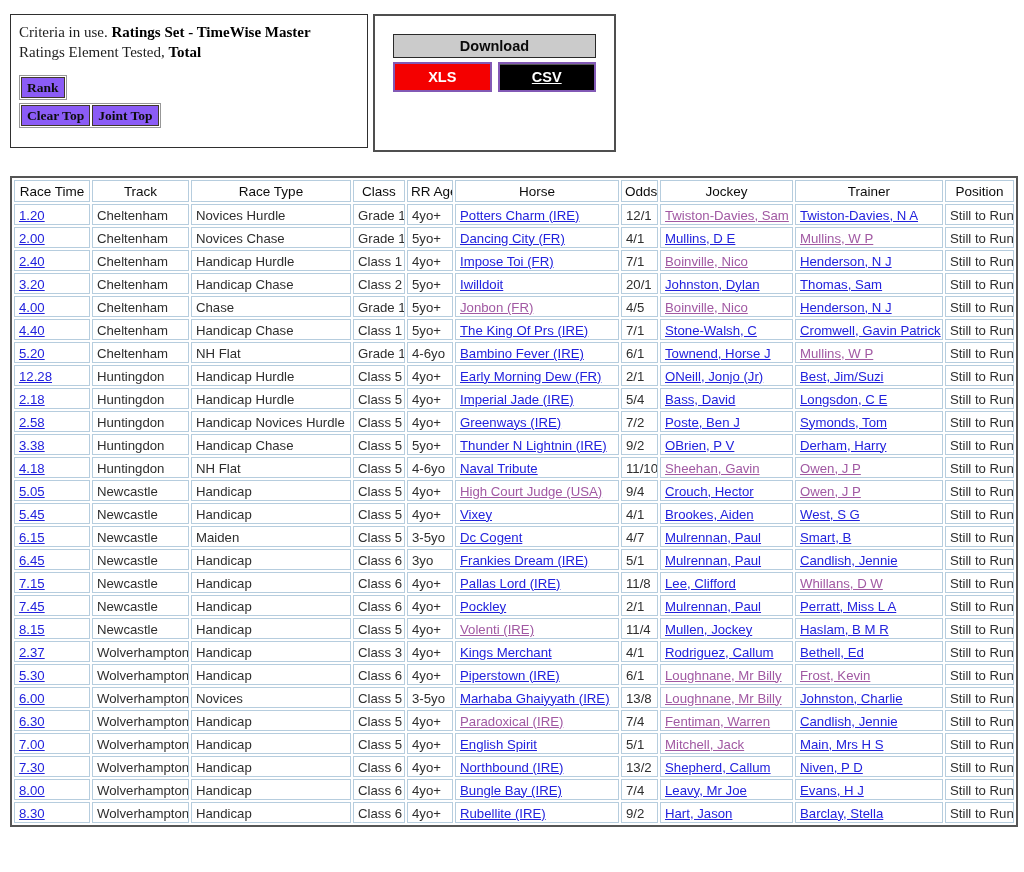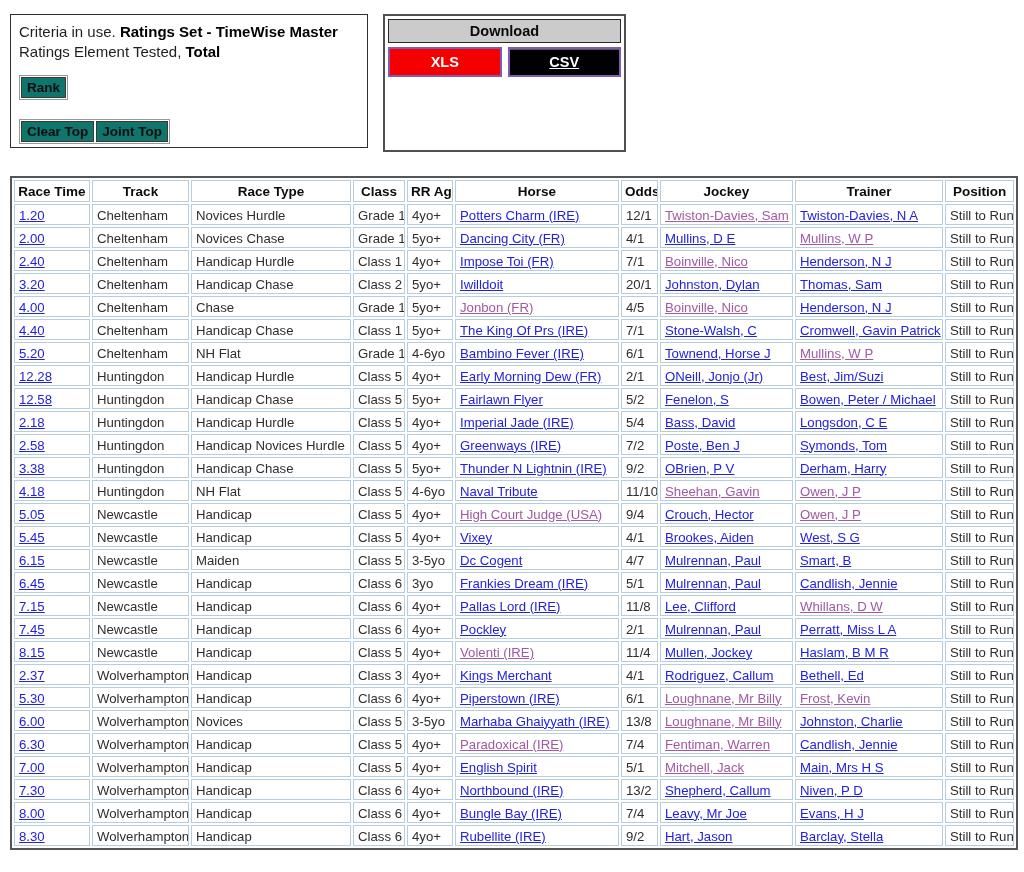--- a/index.html
+++ b/index.html
@@ -1,42 +1,42 @@
 <!DOCTYPE html>
 <html style="--link: #2222dd; --visited: #a159a3; --xls-bg: #f40000; --csv-bg: #000000;"><head>
 <meta charset="utf-8">
 <style>
   html,body{margin:0;padding:0;background:#fff;}
   body{width:1024px;height:872px;font-family:"Liberation Sans",sans-serif;color:#222;overflow:hidden;}
 
   
   .top{display:flex;align-items:flex-start;margin:14px 0 0 10px;}
-  .criteria-box{width:358px;height:134px;border:1px solid #2f2f2f;box-sizing:border-box;padding:7px 8px 4px 8px;background:#fff;}
+  .criteria-box{width:358px;height:134px;border:1px solid #2f2f2f;box-sizing:border-box;padding:7px 8px 4px 8px;background:#fff;font-family:Liberation Serif, serif;}
   .criteria-text{font-size:15px;line-height:20px;color:#1e1e1e;}
   .criteria-text b{color:#000;}
   .btn-row{margin-top:13px;}
-  .btn-row2{margin-top:19px;}
+  .btn-row2{margin-top:3px;}
   .btn-group{display:inline-block;border:1px solid #979797;padding:1px;background:#fff;vertical-align:top;}
-  .btn{background:#0f766e;border:1px solid #40382c;font-weight:bold;font-size:13.5px;line-height:15px;
+  .btn{background:#8b5cf6;border:1px solid #40382c;font-weight:bold;font-size:13.5px;line-height:15px;
        padding:2px 5px;font-family:inherit;color:#0d0d0d;margin:0;cursor:pointer;}
   .btn + .btn{margin-left:2px;}
 
-  .download-box{width:243px;height:138px;border:2px solid #4f4f4f;box-sizing:border-box;margin-left:15px;padding:3px;background:#fff;}
+  .download-box{width:243px;height:138px;border:2px solid #4f4f4f;box-sizing:border-box;margin-left:5px;padding:18px;background:#fff;}
   .download-header{background:#cbcbcb;border:1px solid #2a2a2a;text-align:center;font-weight:bold;
                    font-size:14.5px;color:#0b0b0b;padding:3px 0;}
   .download-buttons{display:flex;gap:6px;margin-top:4px;}
   .dl{flex:1;display:block;text-align:center;font-weight:bold;font-size:14.5px;color:#fff;
       text-decoration:none;padding:5px 0;border:2px solid #8259b5;cursor:pointer;}
   .dl.xls{background:var(--xls-bg,#f40000);}
   .dl.csv{background:var(--csv-bg,#000);box-shadow:inset 0 1px 0 rgba(255,255,255,.35);text-decoration:underline;}
 
   
   table.races{margin:24px 0 0 10px;width:1008px;table-layout:fixed;border-collapse:separate;
               border-spacing:2px;border:2px solid #555;background:#fff;}
-  .races th{border:1px solid #b6cdde;font-size:13.5px;font-weight:bold;color:#0c0c0c;
+  .races th{border:1px solid #b6cdde;font-size:13.5px;font-weight:normal;color:#0c0c0c;
             padding:2px 3px;height:16px;overflow:hidden;white-space:nowrap;text-align:center;}
   .races td{border:1px solid #b6cdde;font-size:13.2px;color:#2e2e2e;background:#fff;
             padding:2px 4px 1px 4px;height:16px;overflow:hidden;white-space:nowrap;text-align:left;vertical-align:middle;}
   .races a{color:var(--link,#2222dd);text-decoration:underline;cursor:pointer;}
   .races a.visited{color:var(--visited,#a159a3);}
 </style>
 </head>
 <body>
 
 <div class="top">
@@ -182,32 +182,20 @@
         <td>Handicap Hurdle</td>
         <td>Class 5</td>
         <td>4yo+</td>
         <td><a>Early Morning Dew (FR)</a></td>
         <td>2/1</td>
         <td><a>ONeill, Jonjo (Jr)</a></td>
         <td><a>Best, Jim/Suzi</a></td>
         <td>Still to Run</td>
       </tr>
       <tr>
-        <td><a>12.58</a></td>
-        <td>Huntingdon</td>
-        <td>Handicap Chase</td>
-        <td>Class 5</td>
-        <td>5yo+</td>
-        <td><a>Fairlawn Flyer</a></td>
-        <td>5/2</td>
-        <td><a>Fenelon, S</a></td>
-        <td><a>Bowen, Peter / Michael</a></td>
-        <td>Still to Run</td>
-      </tr>
-      <tr>
         <td><a>2.18</a></td>
         <td>Huntingdon</td>
         <td>Handicap Hurdle</td>
         <td>Class 5</td>
         <td>4yo+</td>
         <td><a>Imperial Jade (IRE)</a></td>
         <td>5/4</td>
         <td><a>Bass, David</a></td>
         <td><a>Longsdon, C E</a></td>
         <td>Still to Run</td>

